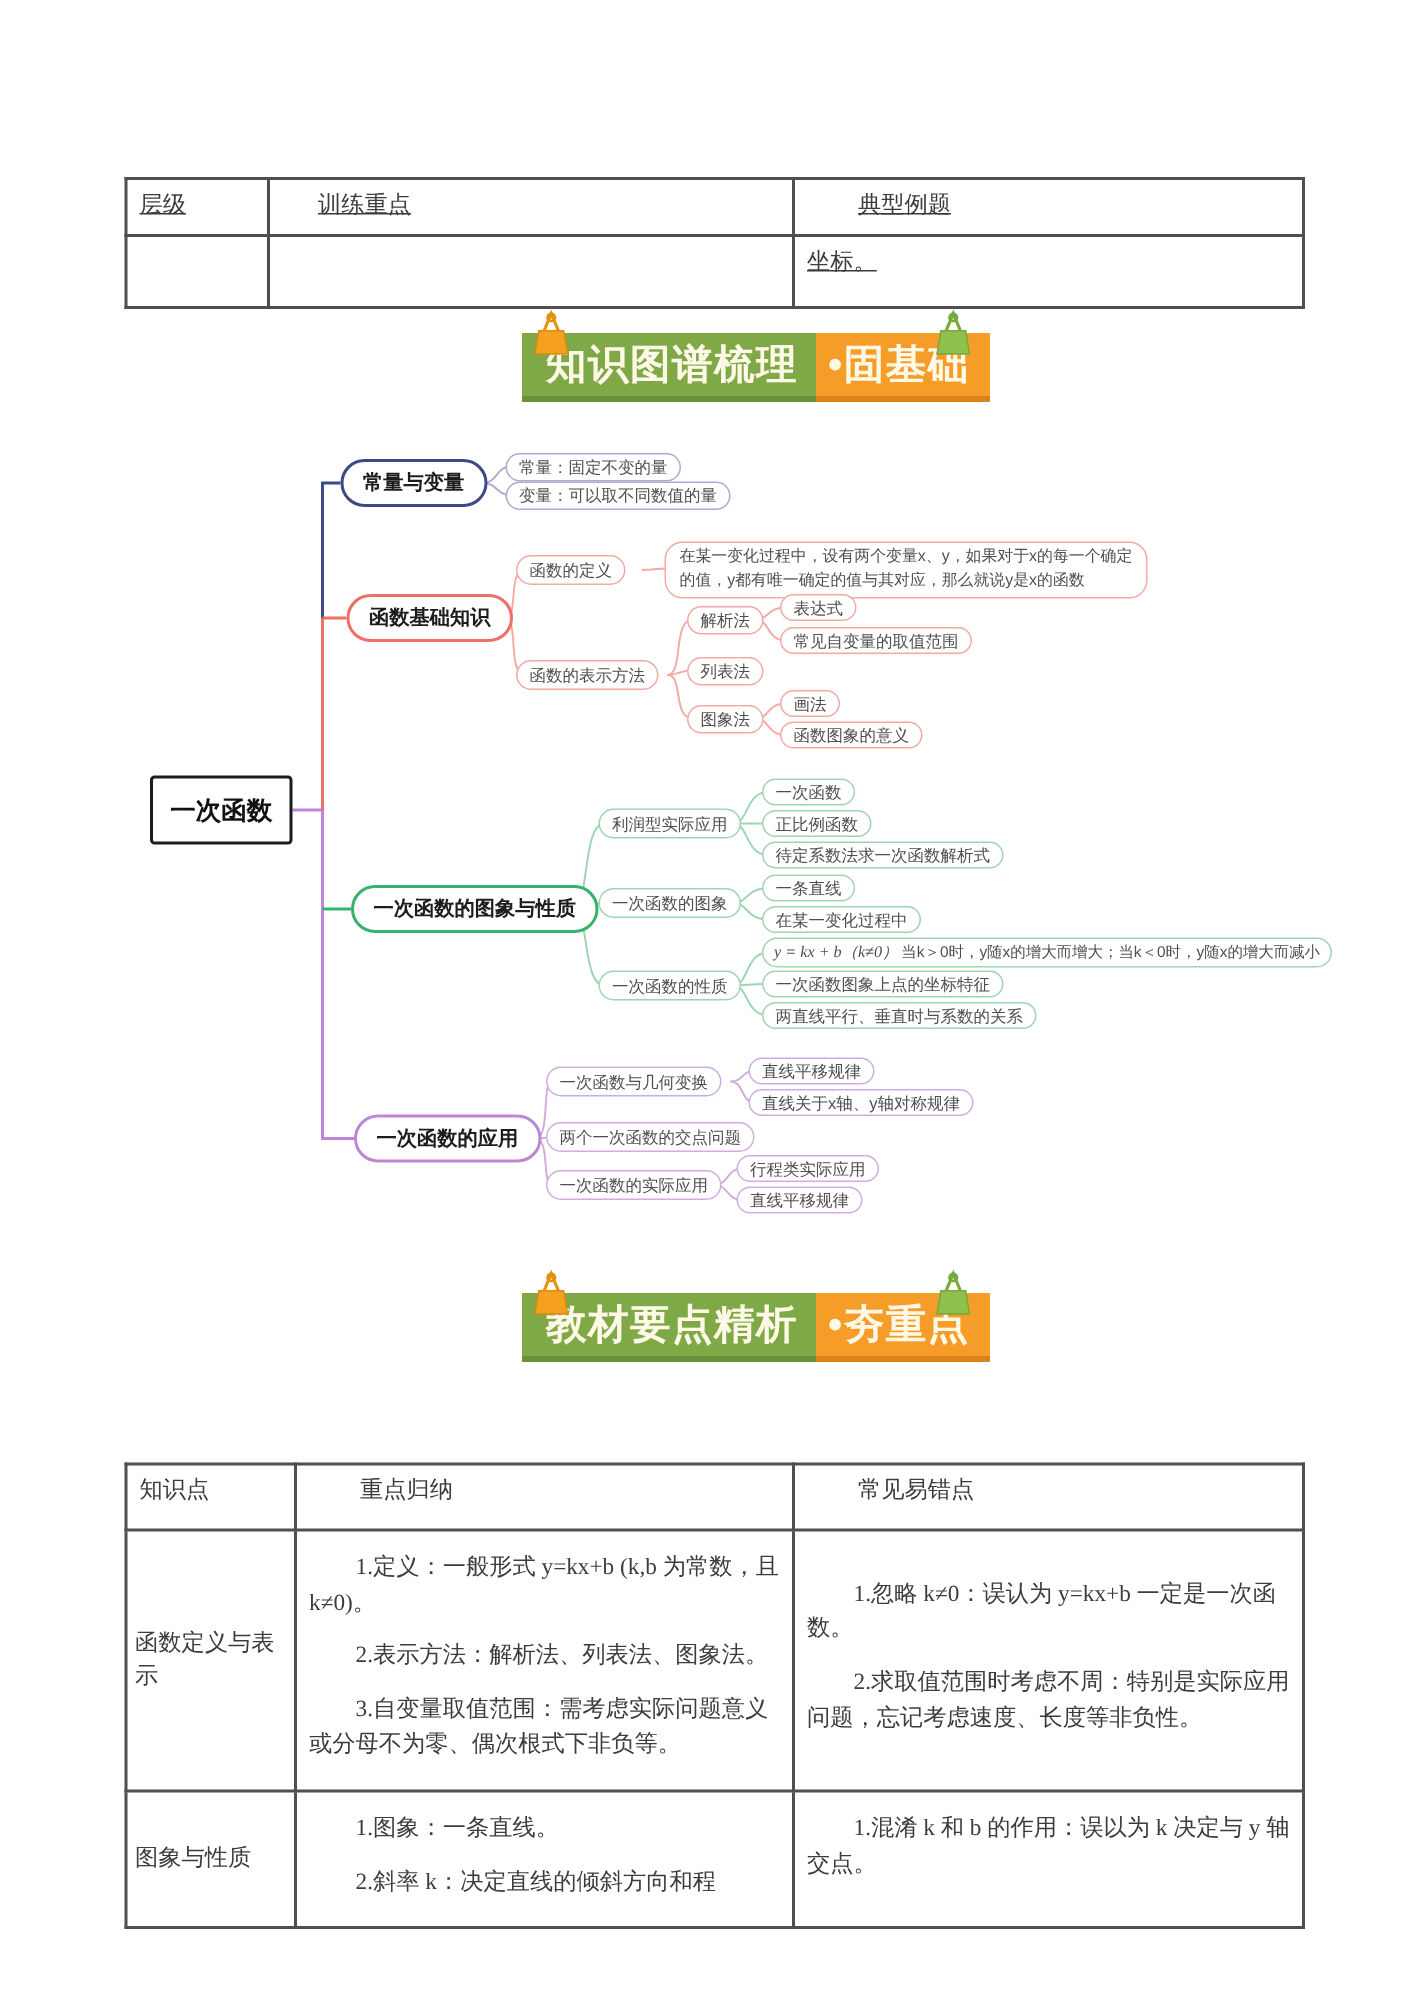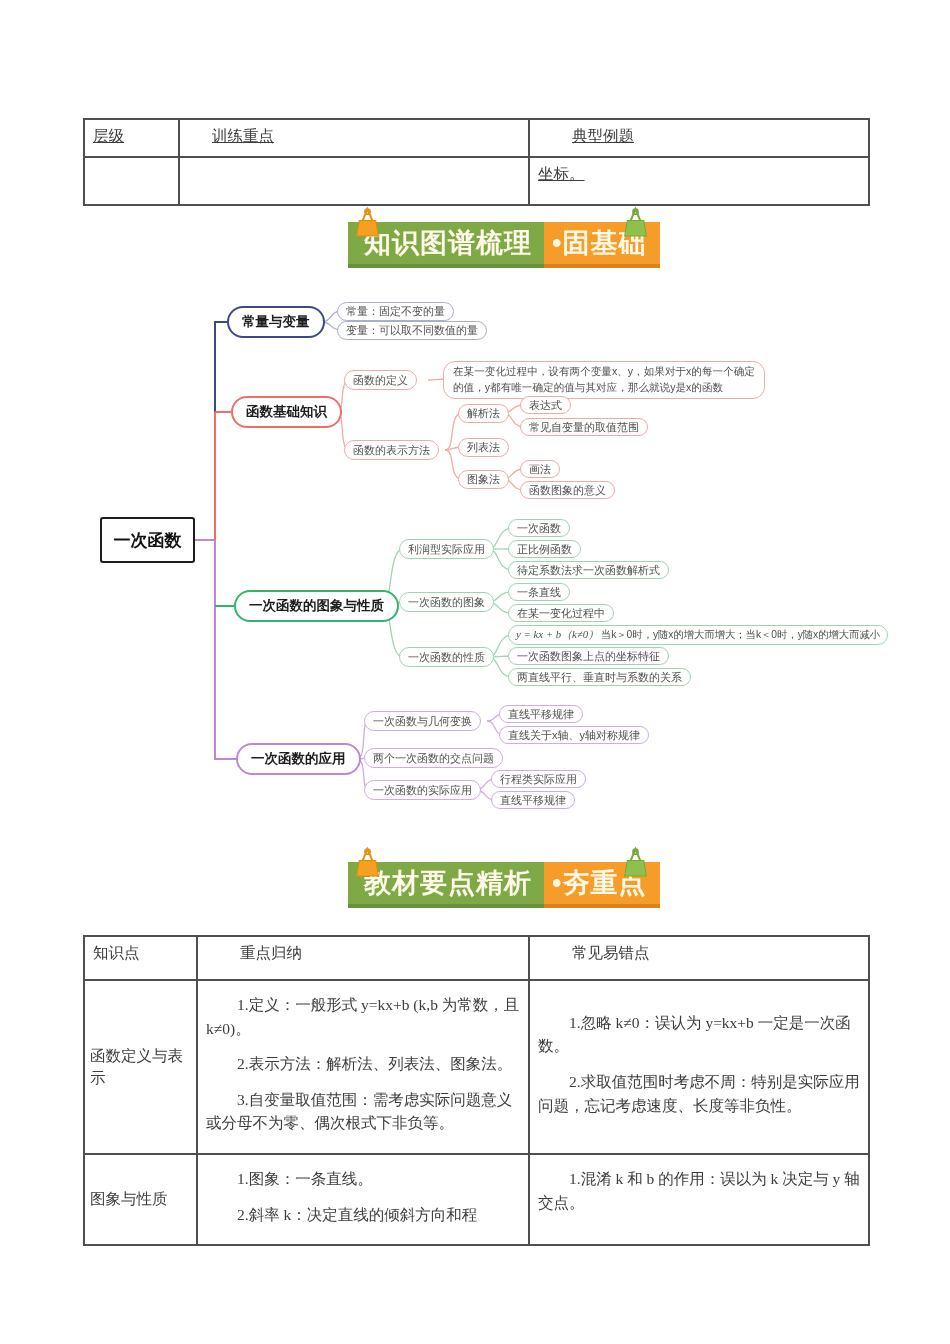--- a/index.html
+++ b/index.html
@@ -9,21 +9,21 @@
   
   table.doc{border-collapse:collapse;table-layout:fixed;width:785px;
             font-family:"Liberation Serif",serif;color:#3c3c3c;}
   table.doc td,table.doc th{border:2px solid #4f4f4f;font-weight:normal;text-align:left;
             vertical-align:top;padding:6px 8px;font-size:15.5px;word-break:break-all;}
   .tbl-top{position:absolute;left:83px;top:118px;text-decoration:underline;}
   .tbl-top th{height:24px;vertical-align:middle;}
   .tbl-top .r2 td{height:34px;}
   .ind1{padding-left:32px !important;}
   .ind2{padding-left:42px !important;margin-left:16px;}
-  .tbl-bot{position:absolute;left:83px;top:935px;border-radius:13px;}
+  .tbl-bot{position:absolute;left:83px;top:975px;border-radius:13px;}
   .tbl-bot th{height:30px;vertical-align:middle;}
   .cell-mid{vertical-align:middle !important;padding-left:5px !important;line-height:1.45;}
   .cell-p p{margin:6px 0 12px 0;text-indent:2em;line-height:1.52;}
   .row-tall td{height:160px;}
   .row-short td{height:46px;}
 
   
   .banner{position:absolute;display:flex;height:46px;}
   .banner .seg{display:flex;align-items:center;font-weight:bold;font-size:27px;
                color:#fdf9e6;letter-spacing:1px;}

